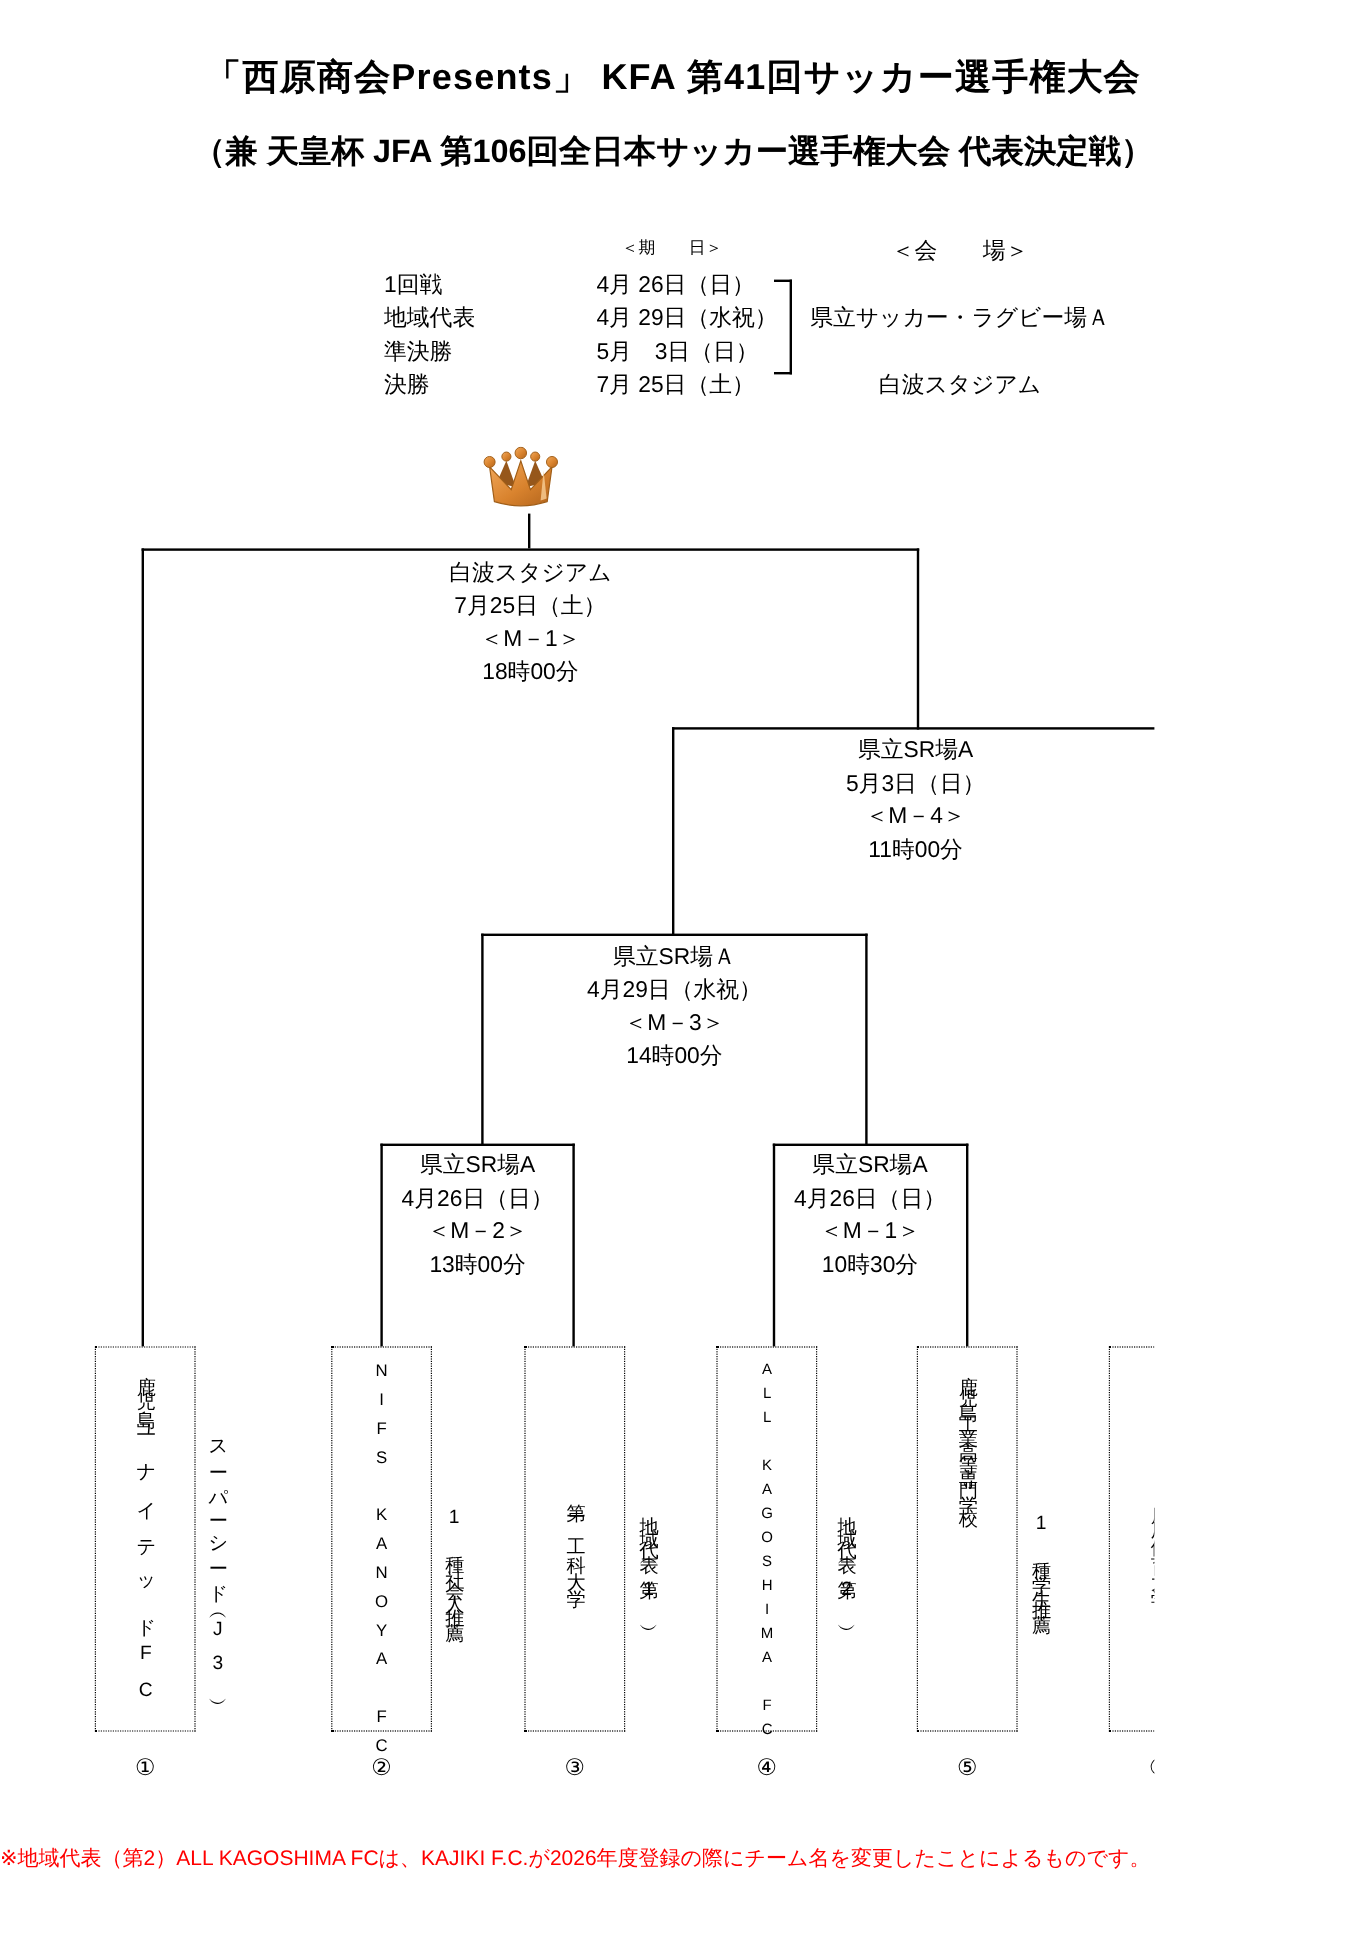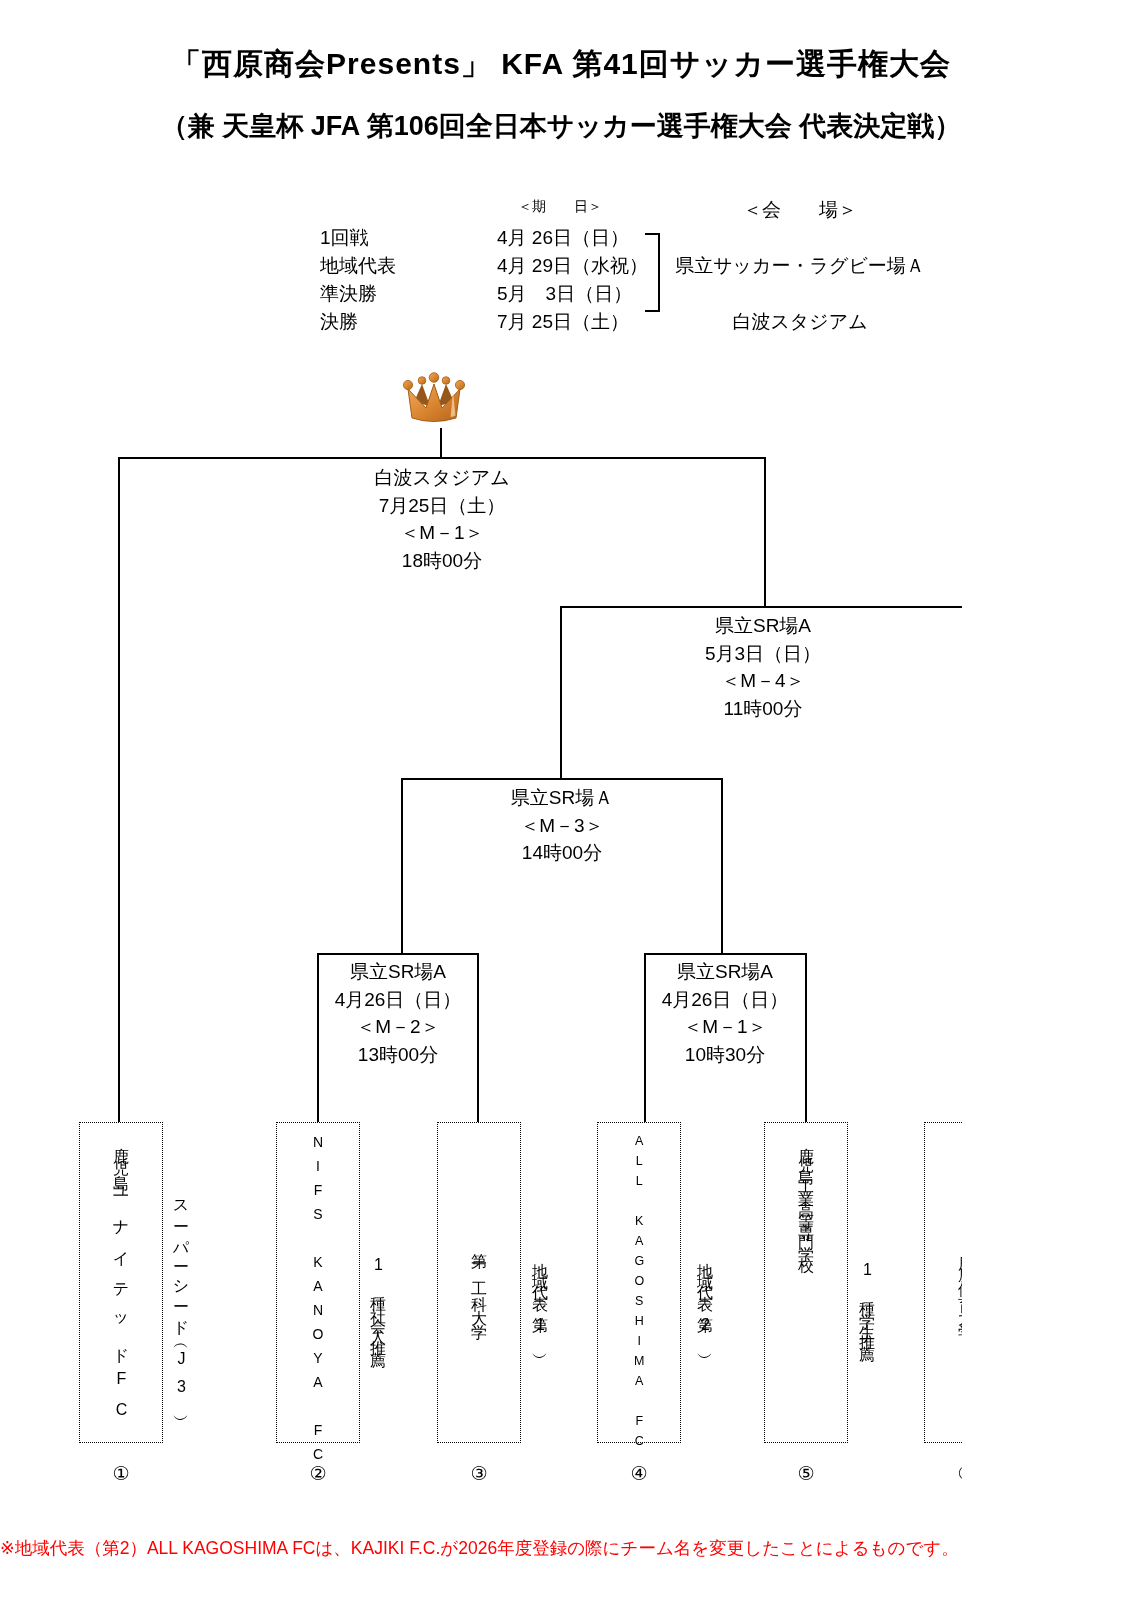--- a/index.html
+++ b/index.html
@@ -117,20 +117,21 @@
     <div>18時00分</div>
   </div>
   <div class="match" style="left:623px;top:612px">
     <div>県立SR場A</div>
     <div>5月3日（日）</div>
     <div>＜M－4＞</div>
     <div>11時00分</div>
   </div>
   <div class="match" style="left:422px;top:784px">
     <div>県立SR場Ａ</div>
+    <div>4月29日（水祝）</div>
     <div>＜M－3＞</div>
     <div>14時00分</div>
   </div>
   <div class="match" style="left:258px;top:958px">
     <div>県立SR場A</div>
     <div>4月26日（日）</div>
     <div>＜M－2＞</div>
     <div>13時00分</div>
   </div>
   <div class="match" style="left:585px;top:958px">

